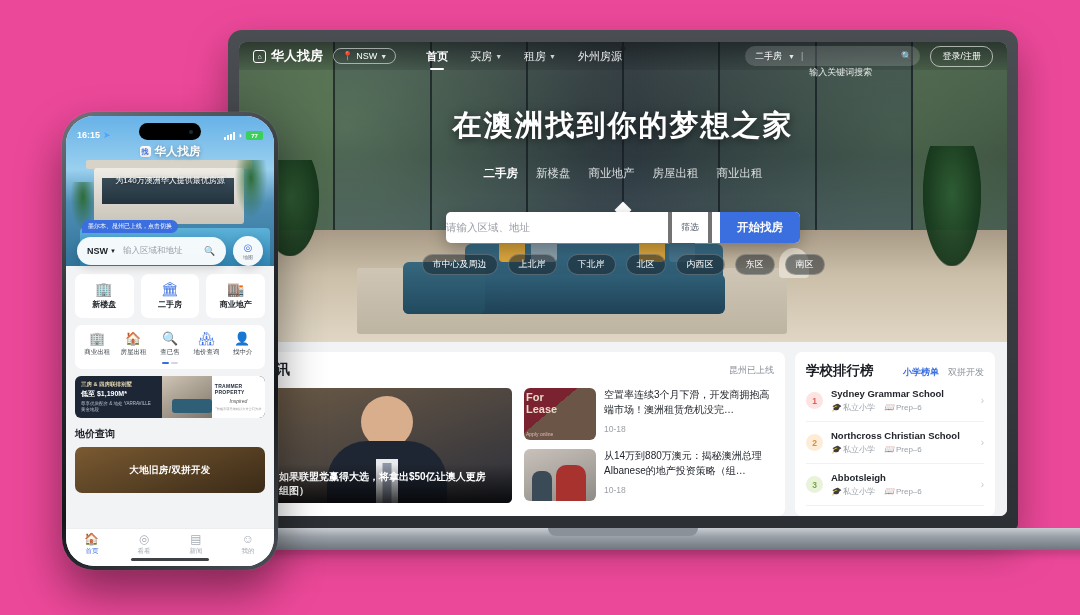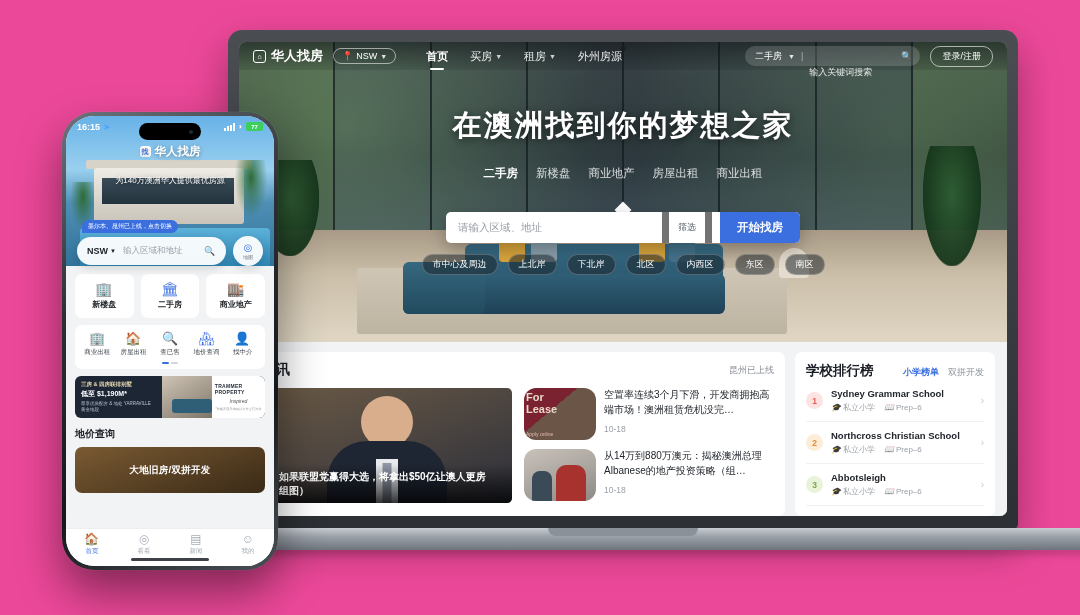--- a/index.html
+++ b/index.html
@@ -86,23 +86,23 @@
     text-shadow:0 2px 10px rgba(0,0,0,.65); }
   .hero-tabs { margin-top:20px; display:flex; justify-content:center; gap:18px;
     font-size:11.5px; }
   .hero-tabs span { color:rgba(255,255,255,.82); cursor:pointer; }
   .hero-tabs span.active { color:#fff; font-weight:bold; }
 
   .searchwrap { position:absolute; left:50%; transform:translateX(-50%); top:170px;
     width:354px; z-index:8; }
   .searchbar { display:flex; align-items:center; height:31px; background:#fff;
     border-radius:5px; box-shadow:0 6px 18px rgba(0,0,0,.28); overflow:hidden; }
-  .searchbar .ph { flex:1; padding-left:12px; font-size:10.5px; color:#9aa0a8; }
+  .searchbar .ph { flex:1; font-size:10.5px; color:#9aa0a8; }
   .filter-btn { margin-right:8px; padding:21px 9px; font-size:9px; color:#5b6370;
-    border:7px solid #737373; border-radius:11px; background:#fff; }
+    border:4px solid #737373; border-radius:11px; background:#fff; }
   .go-btn { width:80px; height:31px; background:#3b6fe0; color:#fff; font-size:11.5px;
     font-weight:bold; display:flex; align-items:center; justify-content:center; }
   .chips { margin-top:11px; display:flex; gap:10px; justify-content:center; flex-wrap:nowrap;}
   .chip { padding:3px 10px; font-size:9px; color:#fff; background:rgba(25,32,38,.52);
     border:1px solid rgba(255,255,255,.22); border-radius:11px; white-space:nowrap; }
   .caret { position:absolute; left:50%; top:162px; transform:translateX(-50%) rotate(45deg);
     width:12px; height:12px; background:#fff; z-index:7; }
 
   
   .topnav { position:absolute; left:0; right:0; top:0; height:28px; z-index:12;
@@ -146,21 +146,21 @@
   .nh-suit{ position:absolute; left:50%; bottom:0; transform:translateX(-50%);
      width:120px; height:62px; background:#1f2633; border-radius:40px 40px 0 0;}
   .nh-shirt{ position:absolute; left:50%; bottom:0; transform:translateX(-50%);
      width:22px; height:44px; background:#e8eaee;}
   .nh-tie{ position:absolute; left:50%; bottom:0; transform:translateX(-50%);
      width:9px; height:40px; background:#8f97a6;}
   .news-hero-cap{ position:absolute; left:0; right:0; bottom:0; padding:6px 7px;
      background:linear-gradient(180deg,rgba(0,0,0,0),rgba(0,0,0,.78)); color:#fff;
      font-size:10px; line-height:1.35; font-weight:bold;}
   .news-item { display:flex; gap:8px; }
-  .thumb-wrap { width:72px; height:52px; border-radius:12px; flex:none; position:relative;
+  .thumb-wrap { width:72px; height:52px; border-radius:6px; flex:none; position:relative;
     overflow:hidden; }
   .t1 { background:linear-gradient(140deg,#7a2230 40%, #6b5547 40%); }
   .t1 .lease { position:absolute; left:2px; top:4px; color:#e9d9c8; font-size:11px;
     font-weight:bold; line-height:1.05; }
   .t1 .apply { position:absolute; left:2px; bottom:3px; color:#e3b9b9; font-size:5px;}
   .t2 { background:linear-gradient(160deg,#c9c2bb,#8f8a85); }
   .t2 .h1{position:absolute; left:8px; bottom:0; width:20px; height:30px;
     background:#3b4a57; border-radius:8px 8px 0 0;}
   .t2 .h2{position:absolute; right:10px; bottom:0; width:30px; height:36px;
     background:#a8322e; border-radius:10px 10px 0 0;}
@@ -192,21 +192,21 @@
     background: linear-gradient(150deg,#6e747c 0%,#2c3034 35%,#15181b 70%,#4a5056 100%);
     box-shadow: 0 22px 46px rgba(0,0,0,.45), 0 0 0 1px rgba(255,255,255,.06); }
   .phone-screen { position:relative; width:100%; height:100%; border-radius:28px;
     overflow:hidden; background:#f2f3f5; }
   .dyn-island { position:absolute; left:50%; top:7px; transform:translateX(-50%);
     width:62px; height:17px; border-radius:11px; background:#000; z-index:30;
     display:flex; align-items:center; justify-content:flex-end; padding-right:8px;}
   .dyn-island .dot { width:4px; height:4px; border-radius:50%;
     background:#1c2a33; }
   .statusbar { position:absolute; left:0; right:0; top:6px; height:18px; z-index:29;
-    display:flex; align-items:flex-start; justify-content:space-between; padding:0 11px;
+    display:flex; align-items:flex-end; justify-content:space-between; padding:0 11px;
     color:#fff; font-size:9px; font-weight:bold; }
   .sb-left { display:flex; align-items:center; gap:3px; }
   .sb-right { display:flex; align-items:center; gap:3px; }
   .bat { display:inline-flex; align-items:center; justify-content:center;
     min-width:17px; height:9px; border-radius:2px; background:#3ccf5b; color:#fff;
     font-size:6px; font-weight:bold; padding:0 2px; }
   .bars { display:inline-flex; align-items:flex-end; gap:1px; height:8px; }
   .bars i { width:2px; background:#fff; display:block; }
   .bars i:nth-child(1){height:3px} .bars i:nth-child(2){height:5px}
   .bars i:nth-child(3){height:6px} .bars i:nth-child(4){height:8px}

